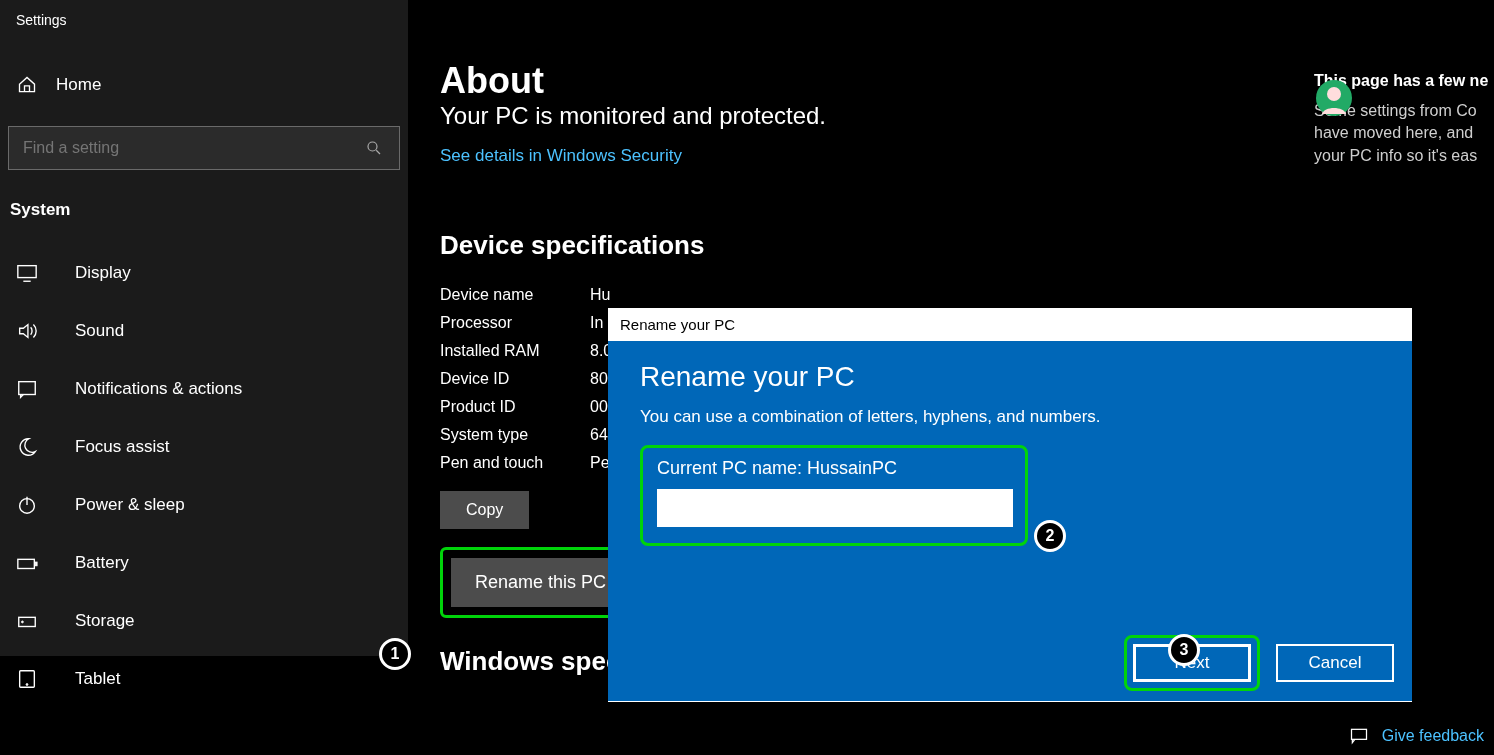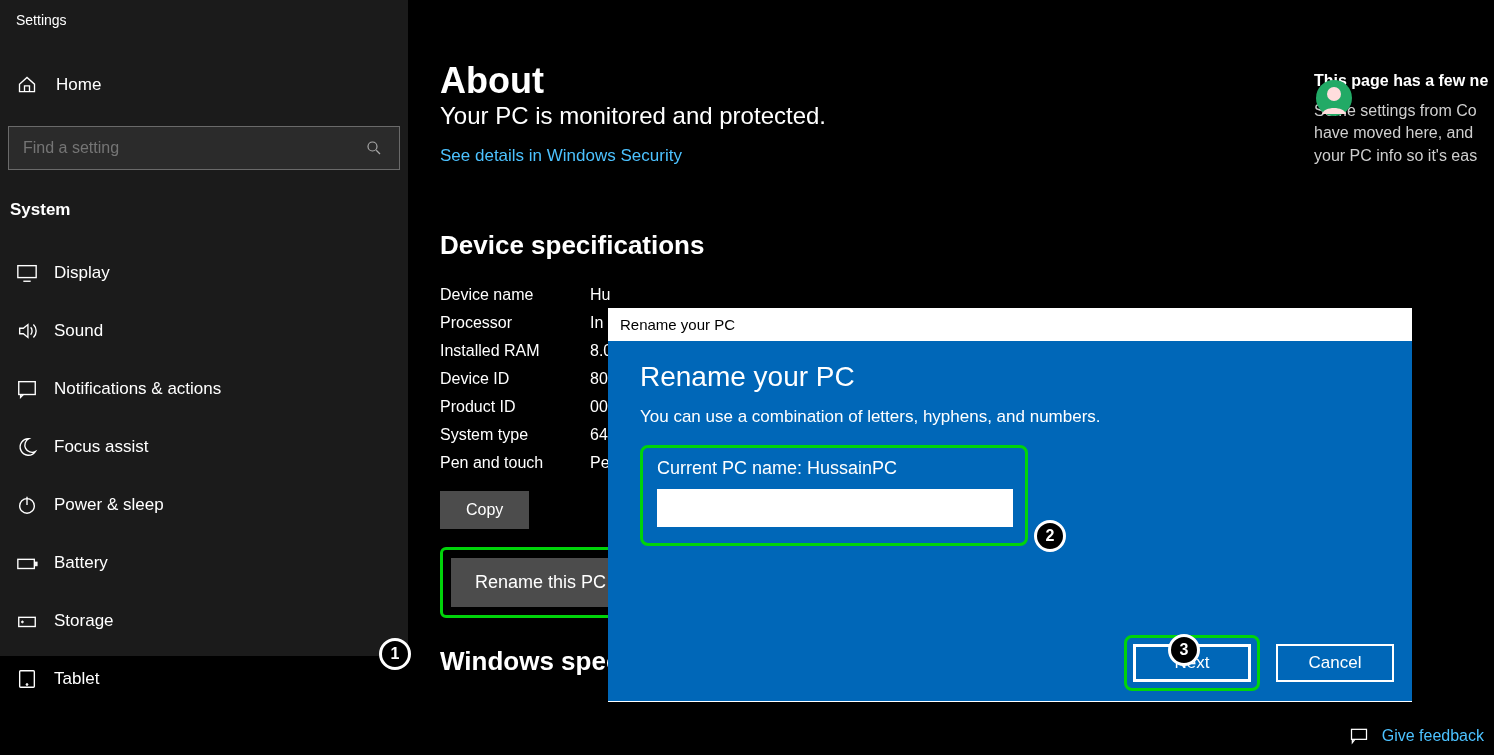--- a/index.html
+++ b/index.html
@@ -51,21 +51,21 @@
   outline: none;
 }
 .section-label {
   font-size: 17px;
   font-weight: 600;
   padding: 6px 0 24px 2px;
 }
 .nav-item {
   display: flex;
   align-items: center;
-  gap: 16px;
+  gap: 37px;
   padding: 18px 8px;
   font-size: 17px;
 }
 .icon { width: 22px; height: 22px; display: inline-flex; align-items:center; justify-content:center; fill: #fff; stroke: #fff;}
 .content {
   position: absolute;
   left: 408px; top: 0; right: 0; bottom: 0;
   background: #000;
   padding: 60px 0 0 32px;
 }

